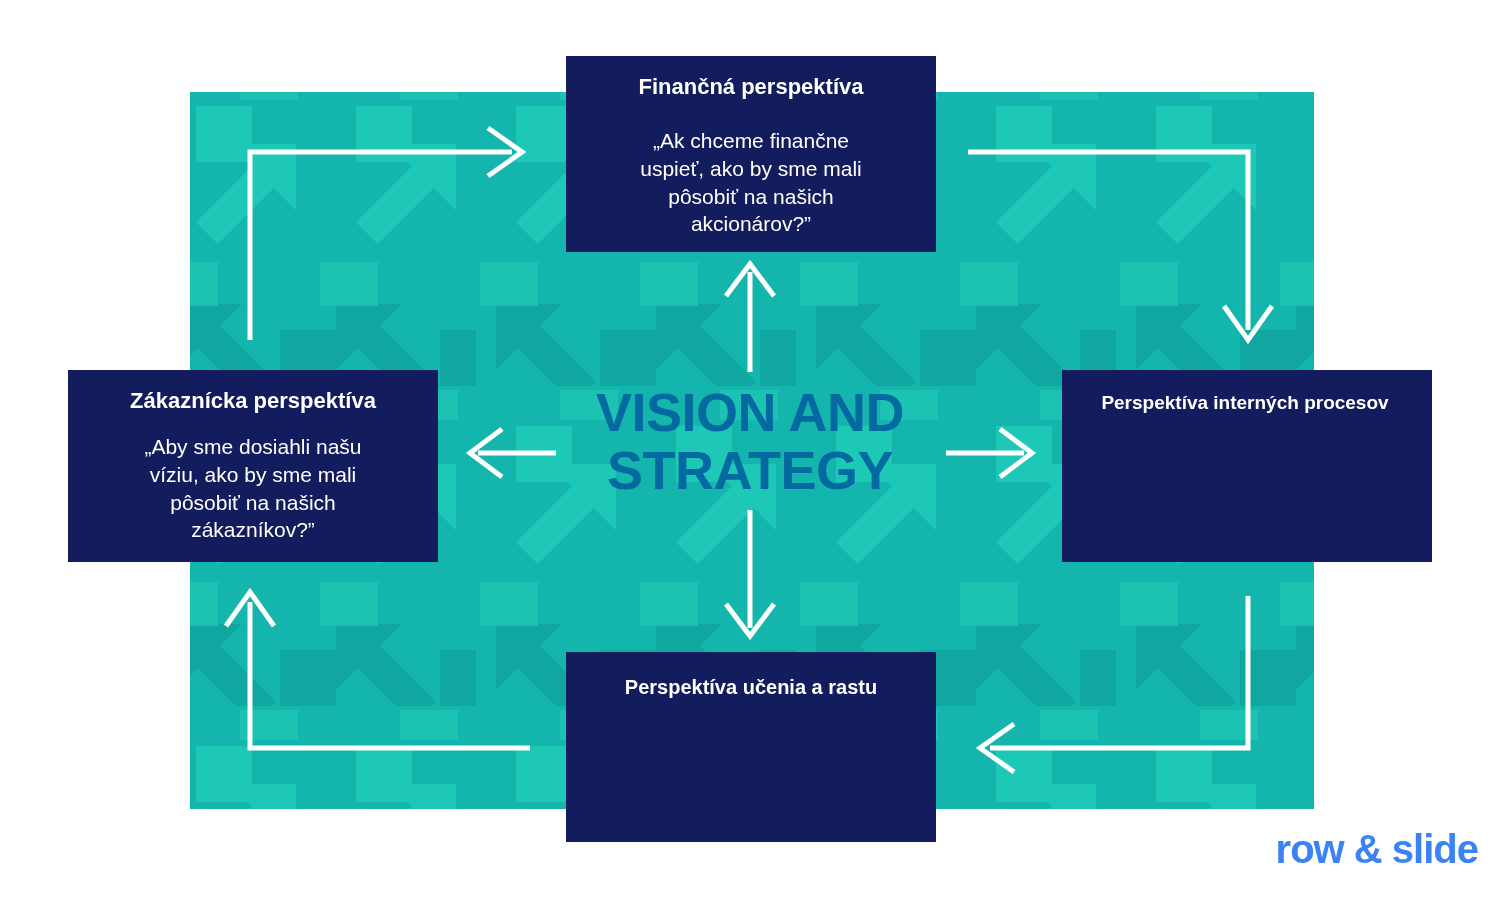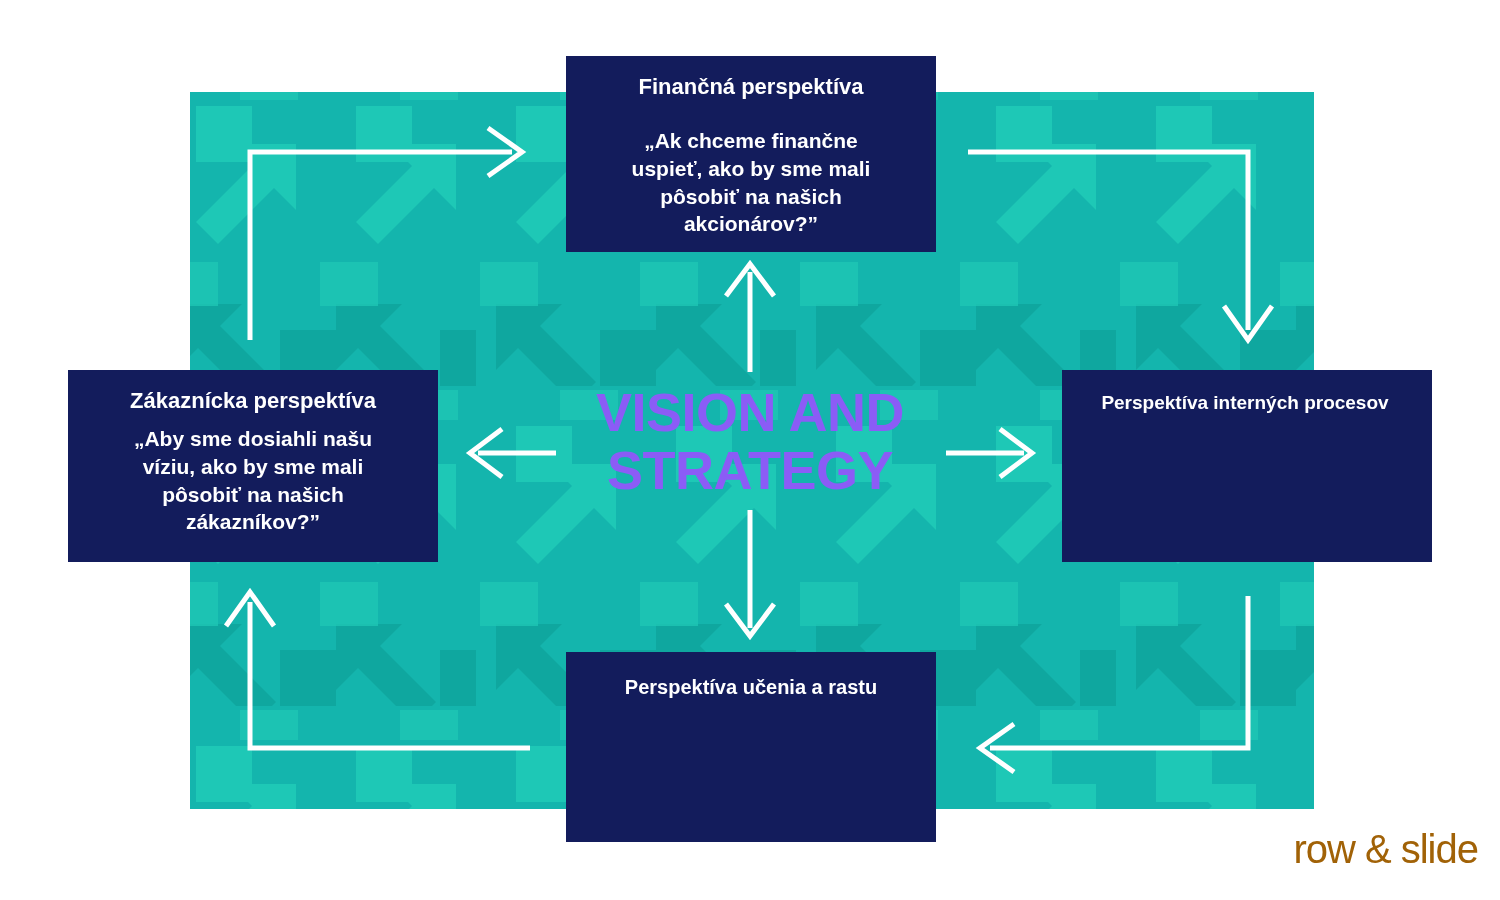--- a/index.html
+++ b/index.html
@@ -53,33 +53,33 @@
     align-items: center;
     justify-content: center;
   }
   .pbox .pbox-title {
     font-weight: bold;
     line-height: 1.15;
     text-align: center;
     margin: 0 0 10px 0;
   }
   .pbox .pbox-body {
-    font-weight: 700;
+    font-weight: 400;
     line-height: 1.32;
     text-align: center;
-    margin: 0;
+    margin: 8px;
     white-space: pre-line;
   }
 
   #box-top {
     left: 566px; top: 56px; width: 370px; height: 196px;
     padding: 18px 16px 14px 16px;
     justify-content: flex-start;
   }
-  #box-top .pbox-title { font-size: 22px; margin-bottom: 28px; }
+  #box-top .pbox-title { font-size: 22px; margin-bottom: 20px; }
   #box-top .pbox-body  { font-size: 21px; }
 
   #box-left {
     left: 68px; top: 370px; width: 370px; height: 192px;
     padding: 18px 14px 16px 14px;
     justify-content: flex-start;
   }
   #box-left .pbox-title { font-size: 22px; margin-bottom: 12px; }
   #box-left .pbox-body  { font-size: 21px; }
 
@@ -99,35 +99,35 @@
   #box-bottom .pbox-title { font-size: 20px; margin-bottom: 24px; }
   #box-bottom .pbox-body  { font-size: 21px; }
 
   
   .center-title {
     position: absolute;
     left: 530px;
     top: 383px;
     width: 440px;
     text-align: center;
-    color: #8b5cf6;
+    color: #0369a1;
     font-weight: bold;
     font-size: 54px;
     line-height: 1.08;
     letter-spacing: -0.5px;
     white-space: pre-line;
   }
 
   
   .logo {
     position: absolute;
     right: 22px;
     bottom: 28px;
-    color: #a16207;
-    font-weight: normal;
+    color: #3b82f6;
+    font-weight: bold;
     font-size: 40px;
     letter-spacing: -1px;
   }
 </style>
 </head>
 <body>
 
 <div class="stage">
 
   <div class="teal-panel">

